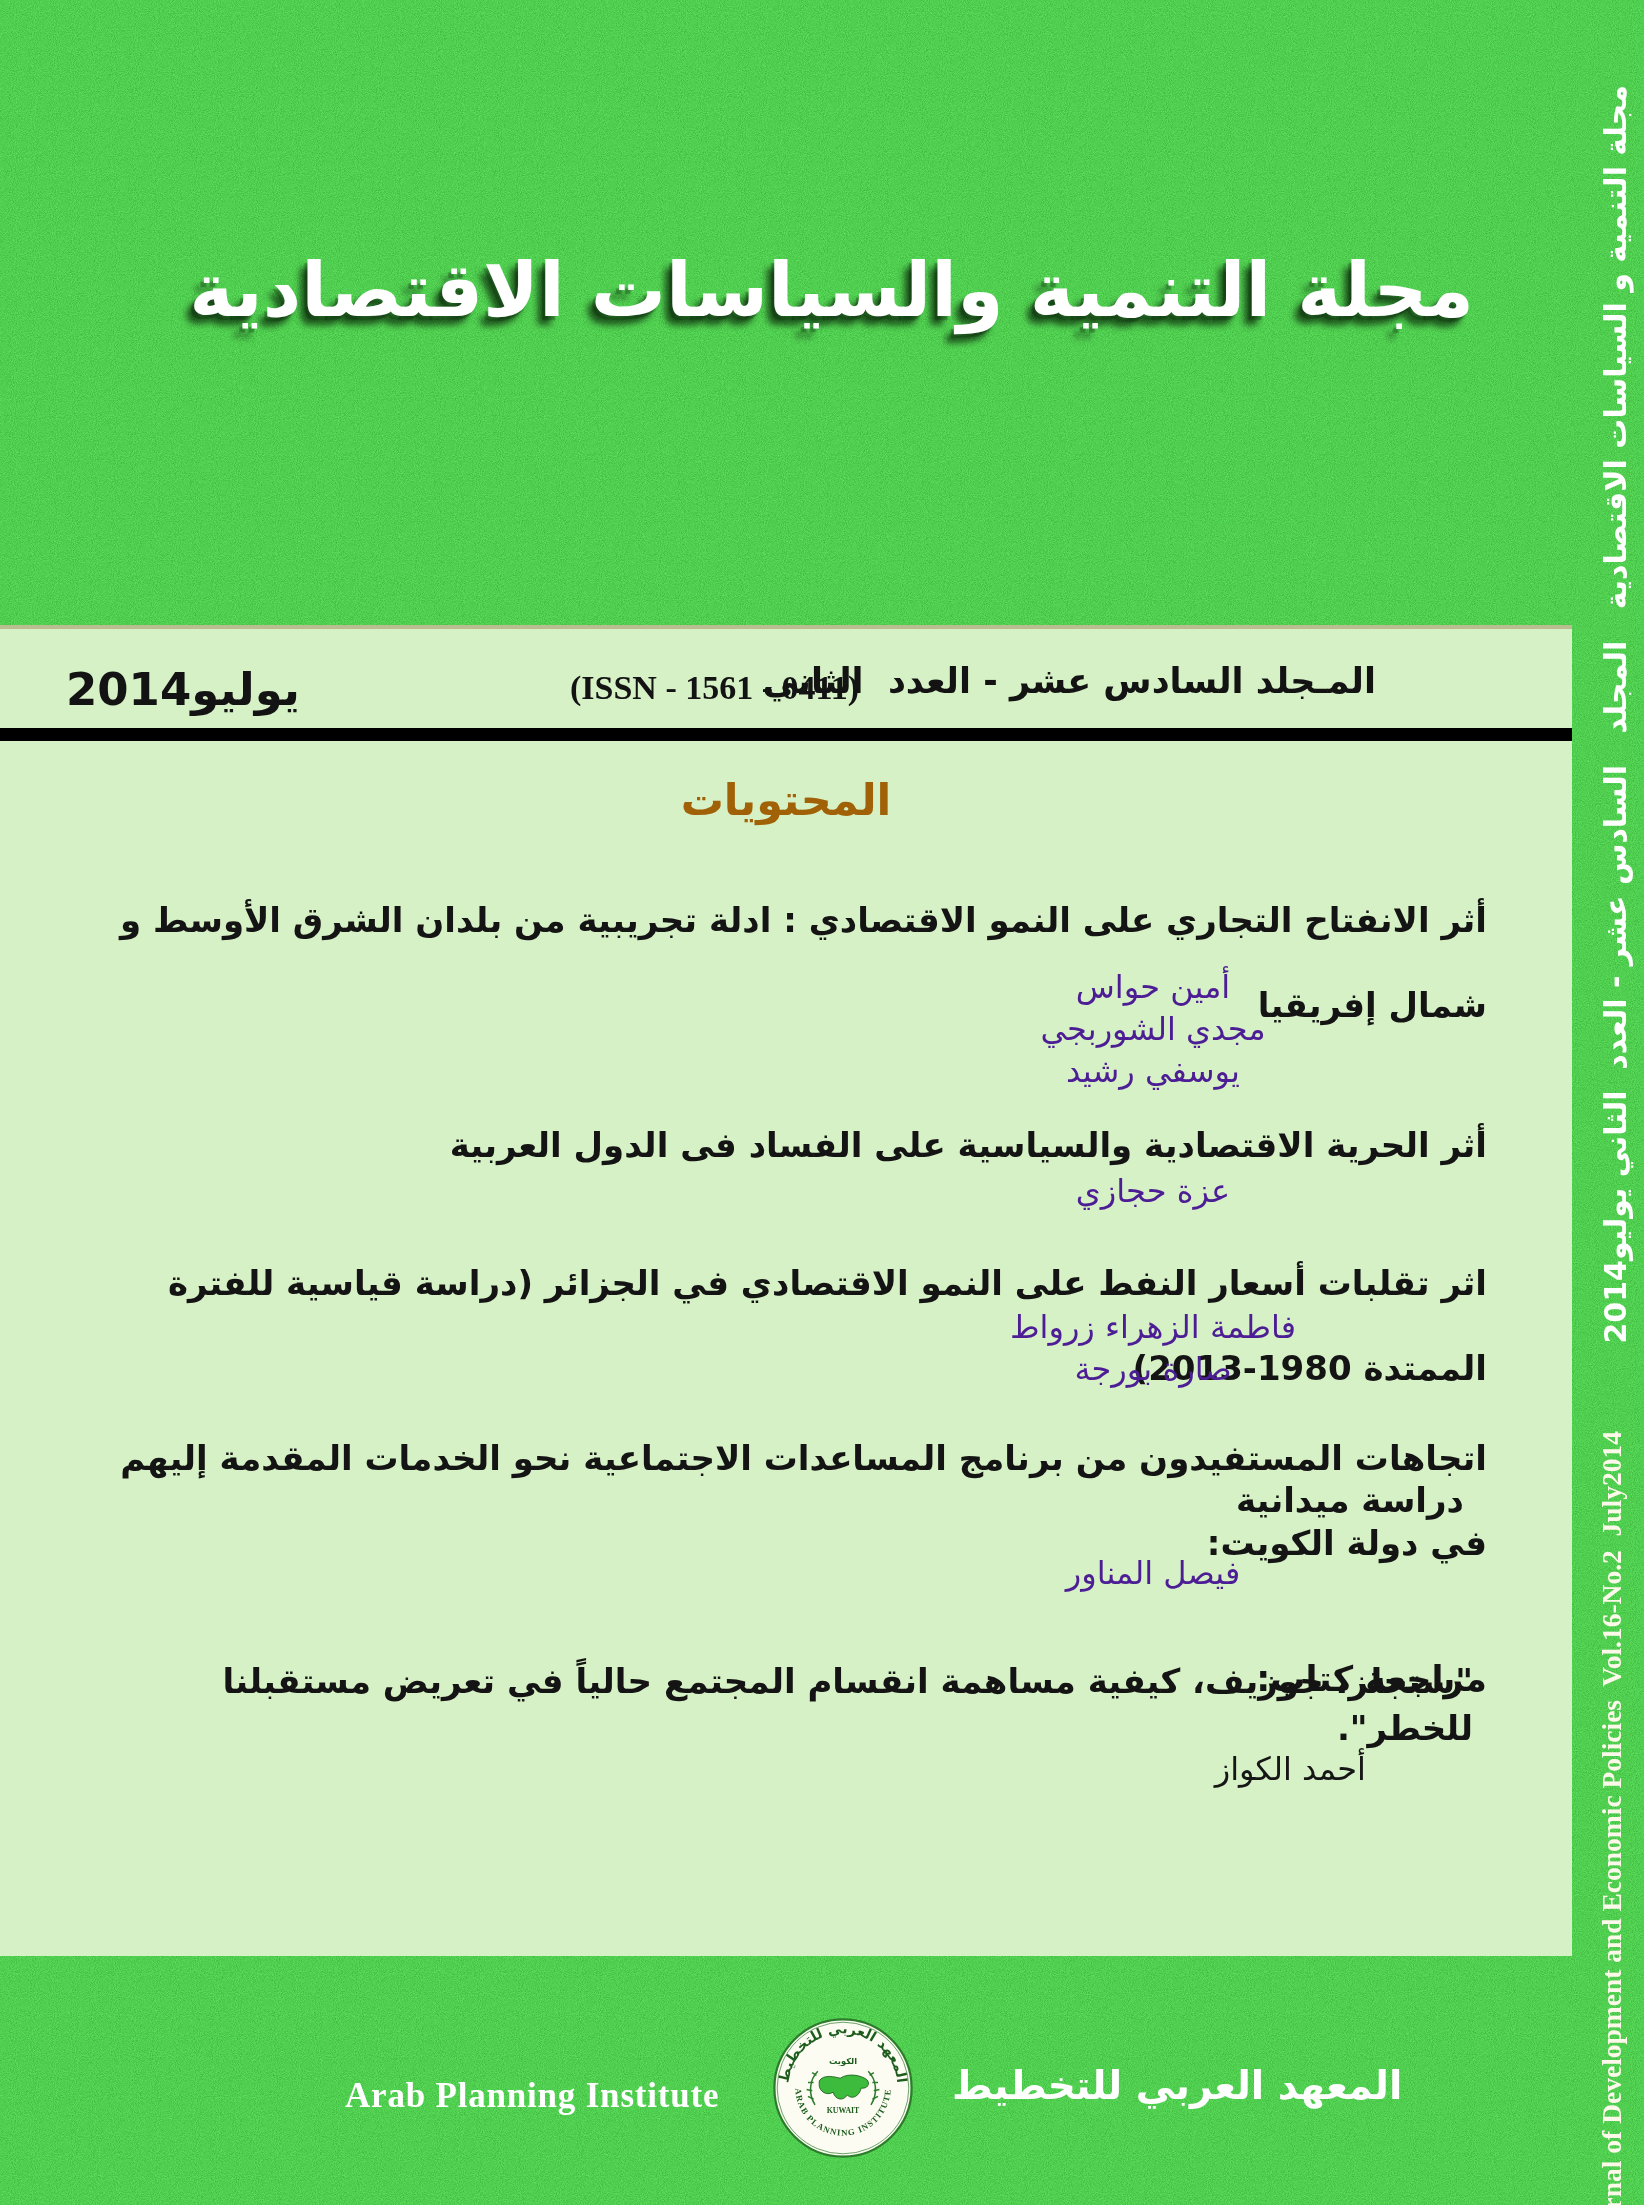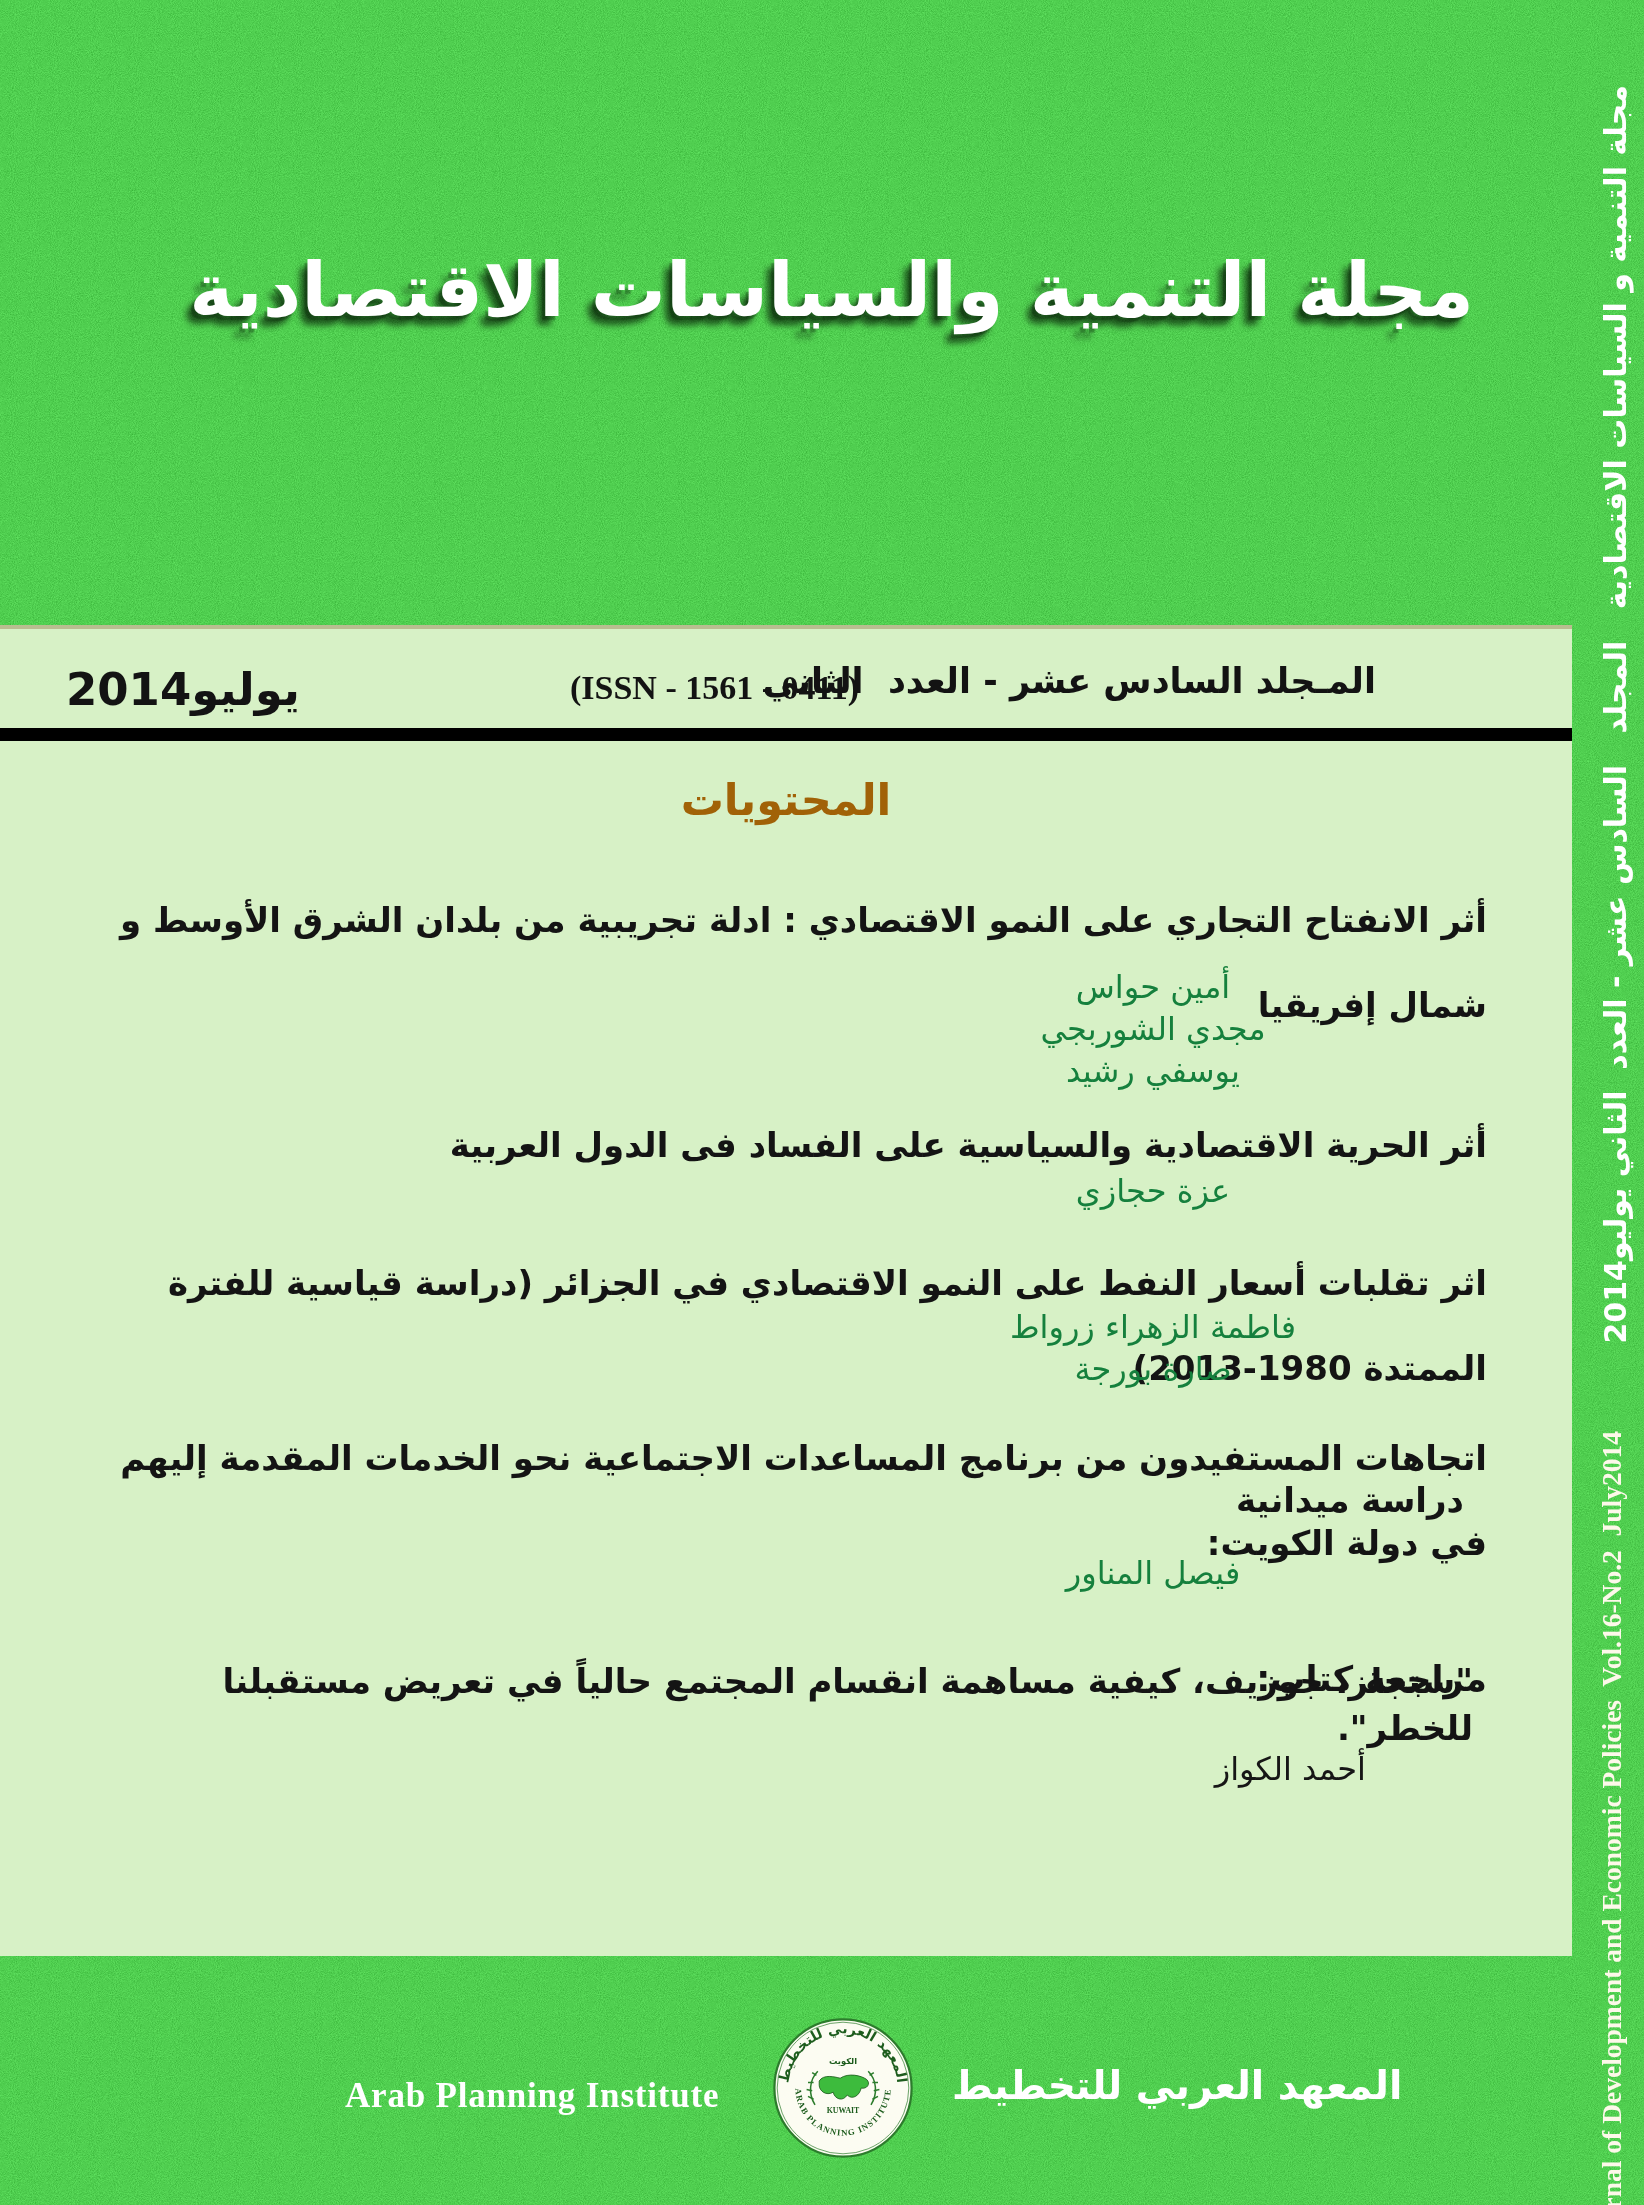--- a/index.html
+++ b/index.html
@@ -22,21 +22,21 @@
   .hdr-date{position:absolute;top:34px;left:66px;direction:rtl;
     font-size:45px;font-weight:bold;color:#131313;}
   .rule{position:absolute;left:0;top:99px;width:100%;height:13px;background:#000;}
 
   .contents-heading{position:absolute;top:146px;left:0;width:100%;text-align:center;
     direction:rtl;font-size:43px;font-weight:bold;color:#a16207;}
 
   .article-title{position:absolute;right:85px;left:107px;text-align:right;direction:rtl;
     font-size:34px;font-weight:bold;color:#141414;line-height:85px;}
   .authors{position:absolute;left:810px;width:686px;text-align:center;direction:rtl;
-    font-size:32px;color:#15803d;line-height:42px;}
+    font-size:32px;color:#4c1d95;line-height:42px;}
   .t-a1{top:249px;} .au-a1{top:337px;}
   .t-a2{top:474px;text-align:right;} .au-a2{top:541px;}
   .t-a3{top:612px;} .au-a3{top:677px;}
   .t-a4{top:787px;} .sub-a4{position:absolute;right:108px;top:851px;text-align:right;
     direction:rtl;font-size:34px;font-weight:bold;color:#141414;}
   .au-a4{top:923px;}
   .review-label{position:absolute;right:85px;top:990px;direction:rtl;text-align:right;
     font-size:35px;font-weight:bold;color:#141414;margin-top:40px;}
   .review-quote{position:absolute;right:99px;left:114px;top:1029px;direction:rtl;
     text-align:right;font-size:34px;font-weight:bold;color:#141414;line-height:47px;}

